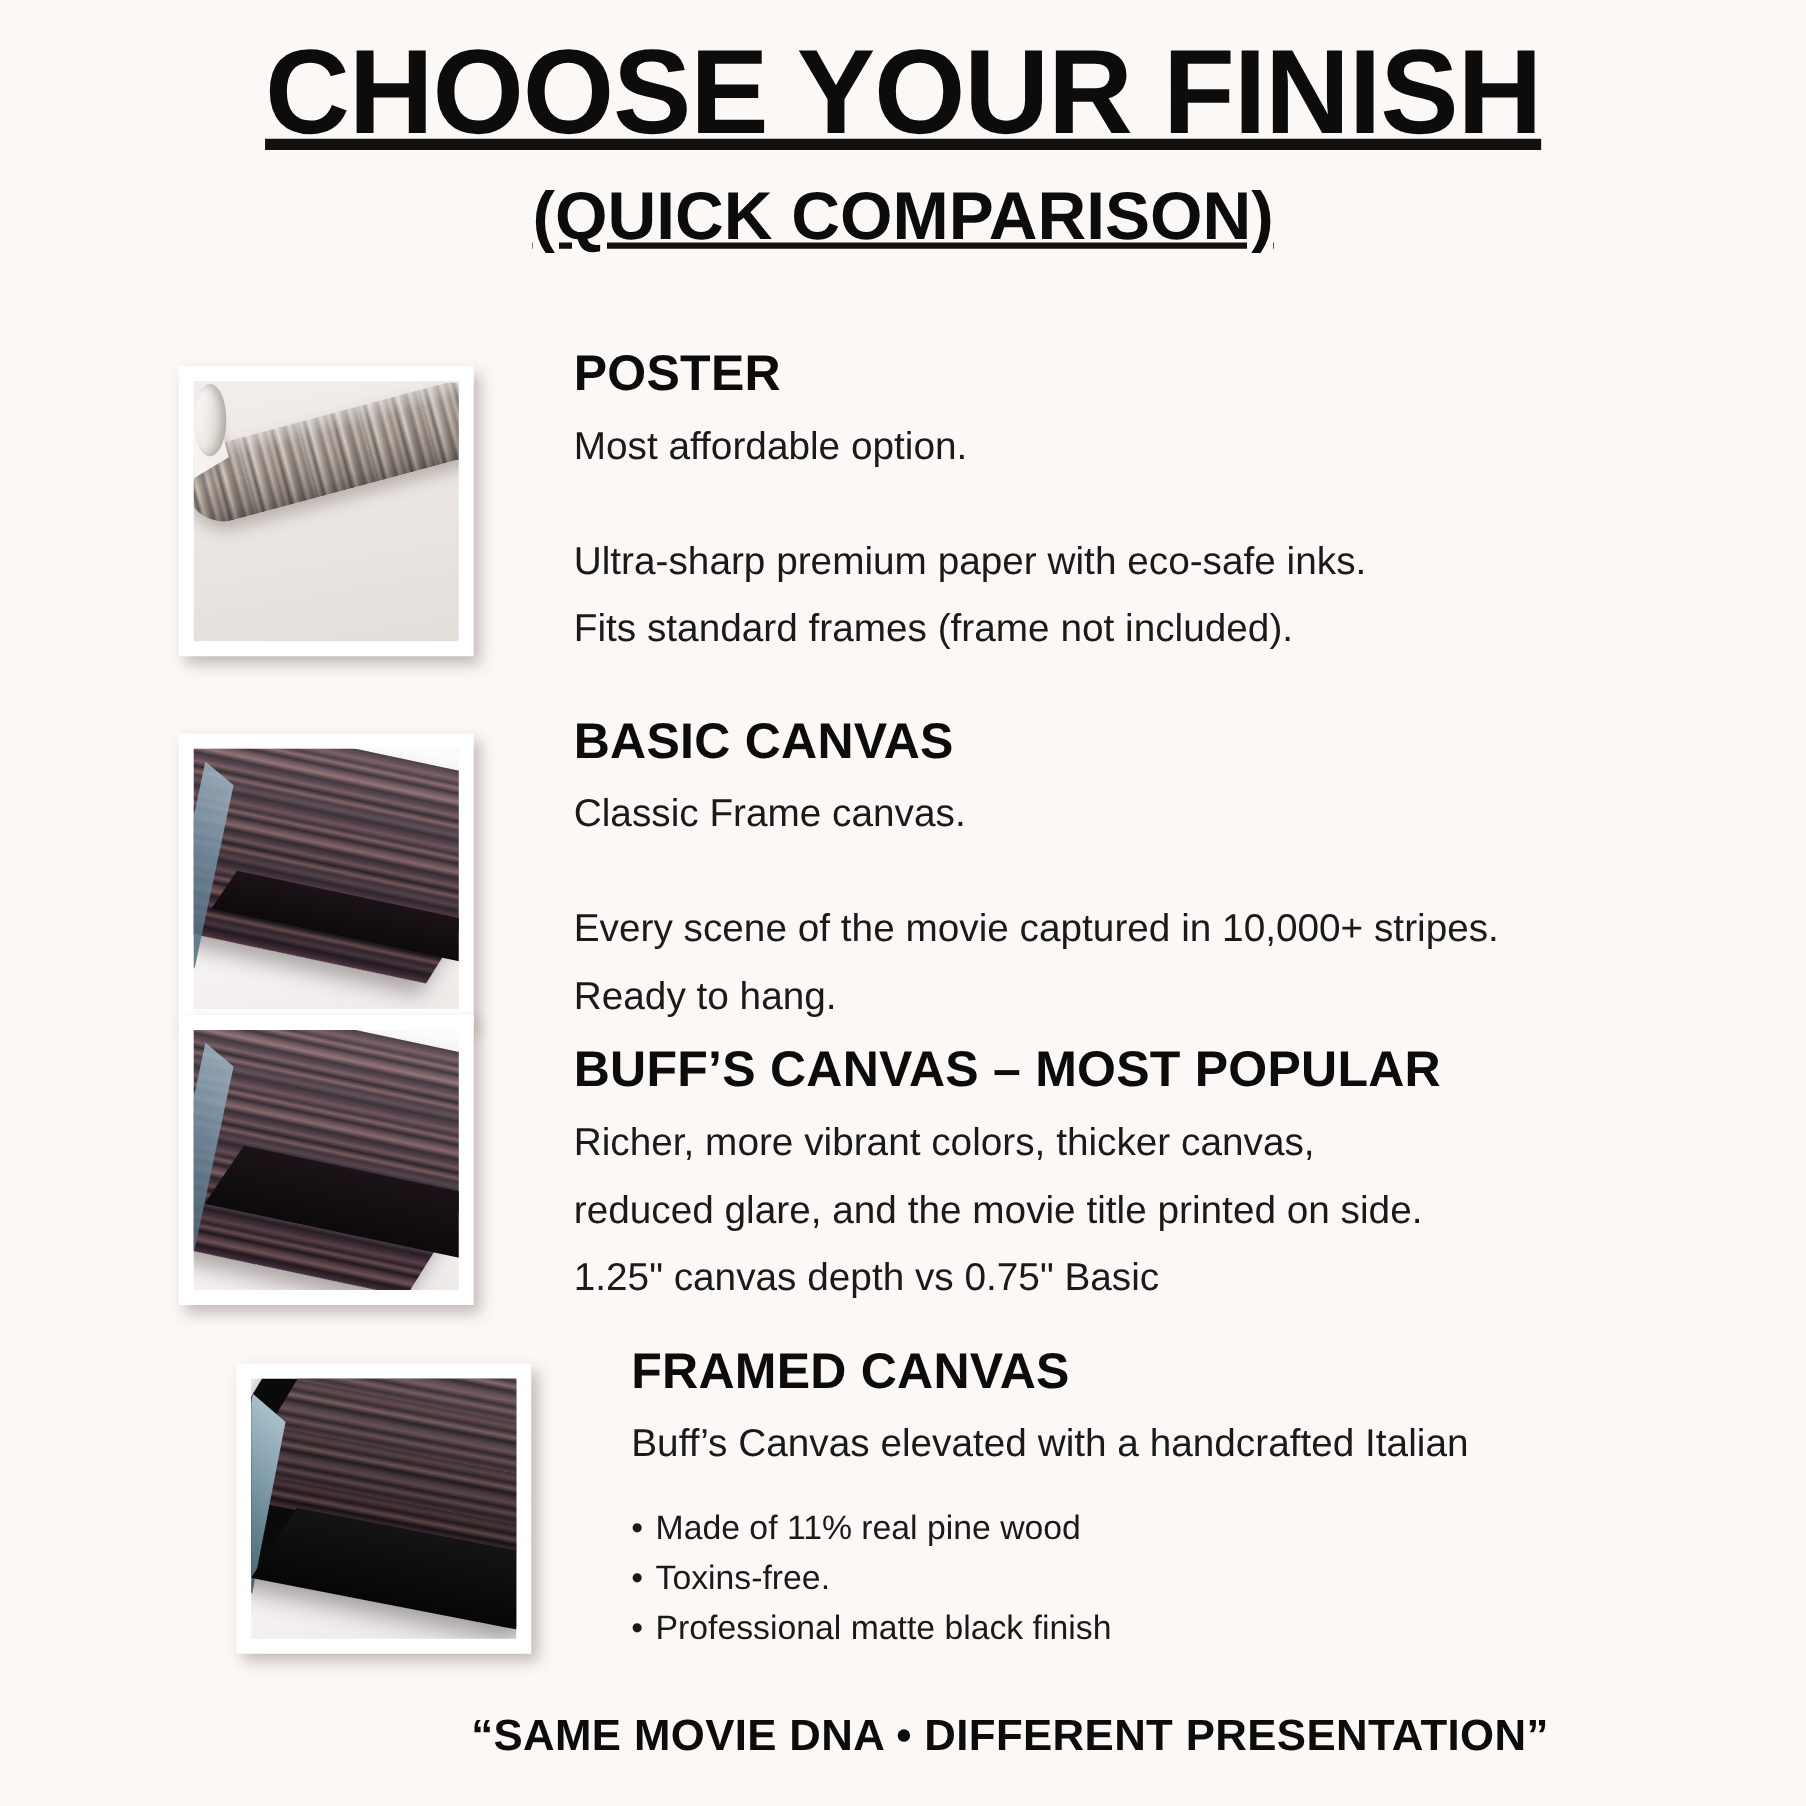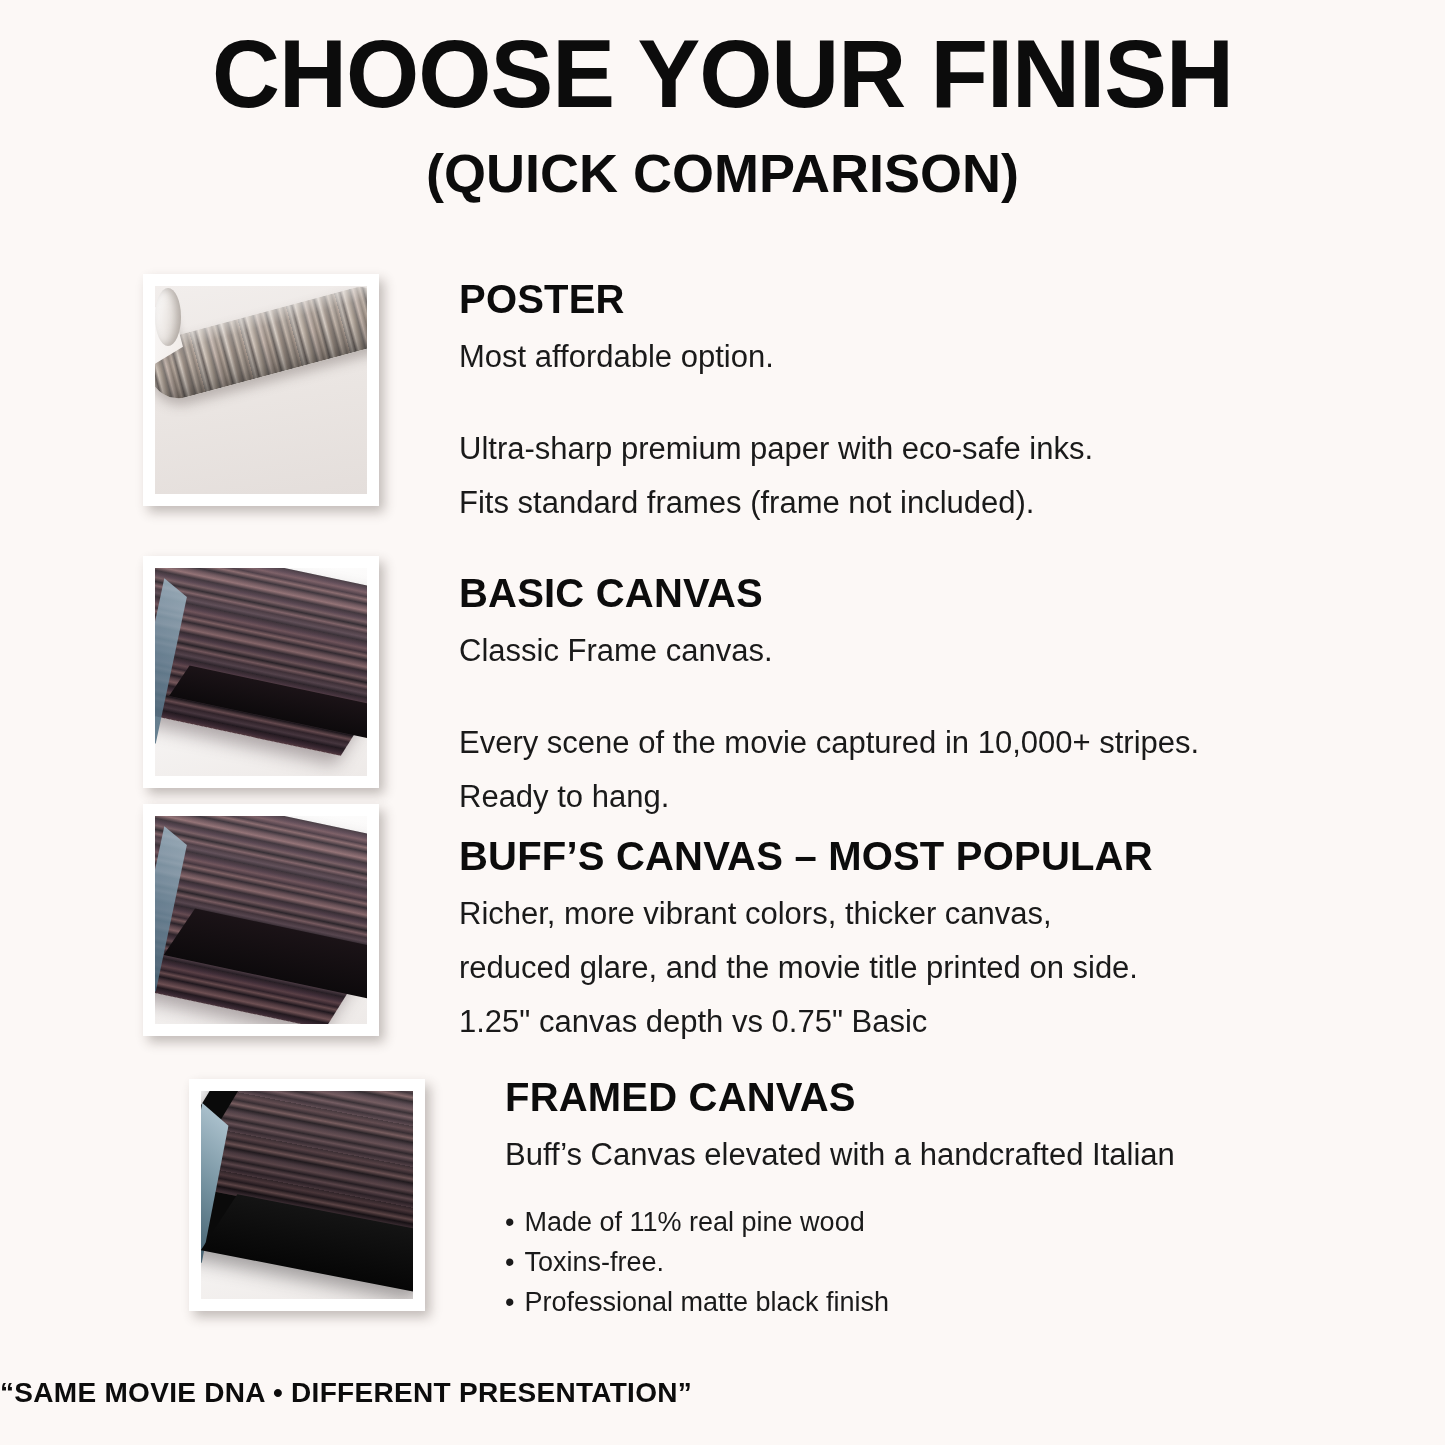--- a/index.html
+++ b/index.html
@@ -15,20 +15,21 @@
     font-family: "Liberation Sans", sans-serif;
     color: #111111;
     position: relative;
   }
 
   .page {
     width: 1445px;
     height: 1445px;
     position: relative;
     background: #fcf8f6;
+    text-decoration: underline;
   }
 
   
   .header {
     padding-top: 26px;
     text-align: center;
   }
   .header-title {
     font-family: "Liberation Sans Narrow", "Liberation Sans", sans-serif;
     font-weight: 700;
@@ -53,21 +54,21 @@
     top: 255px;
     left: 0;
     width: 1445px;
   }
 
   .row {
     position: absolute;
     left: 0;
     width: 1445px;
     display: flex;
-    align-items: center;
+    align-items: flex-end;
   }
 
   .row-1 { top: 0px; }
   .row-2 { top: 270px; }
   .row-3 { top: 541px; }
   .row-4 { top: 812px; margin-left: 46px; }
 
   
   .thumb-wrap {
     width: 236px;
@@ -270,24 +271,24 @@
   .row-2 .content { padding-top: 46px; }
   .row-3 .content { padding-top: 38px; }
   .row-4 .content { padding-top: 8px; }
 
   
   .footer {
     position: absolute;
     bottom: 36px;
     left: 0;
     width: 1239px;
-    text-align: left;
+    text-align: right;
     font-family: "Liberation Sans Narrow", "Liberation Sans", sans-serif;
     font-weight: 700;
-    font-size: 28px;
+    font-size: 35px;
     letter-spacing: 0.3px;
     color: #0c0c0c;
   }
 </style>
 </head>
 <body>
 
 <div class="page">
 
   <div class="header">

